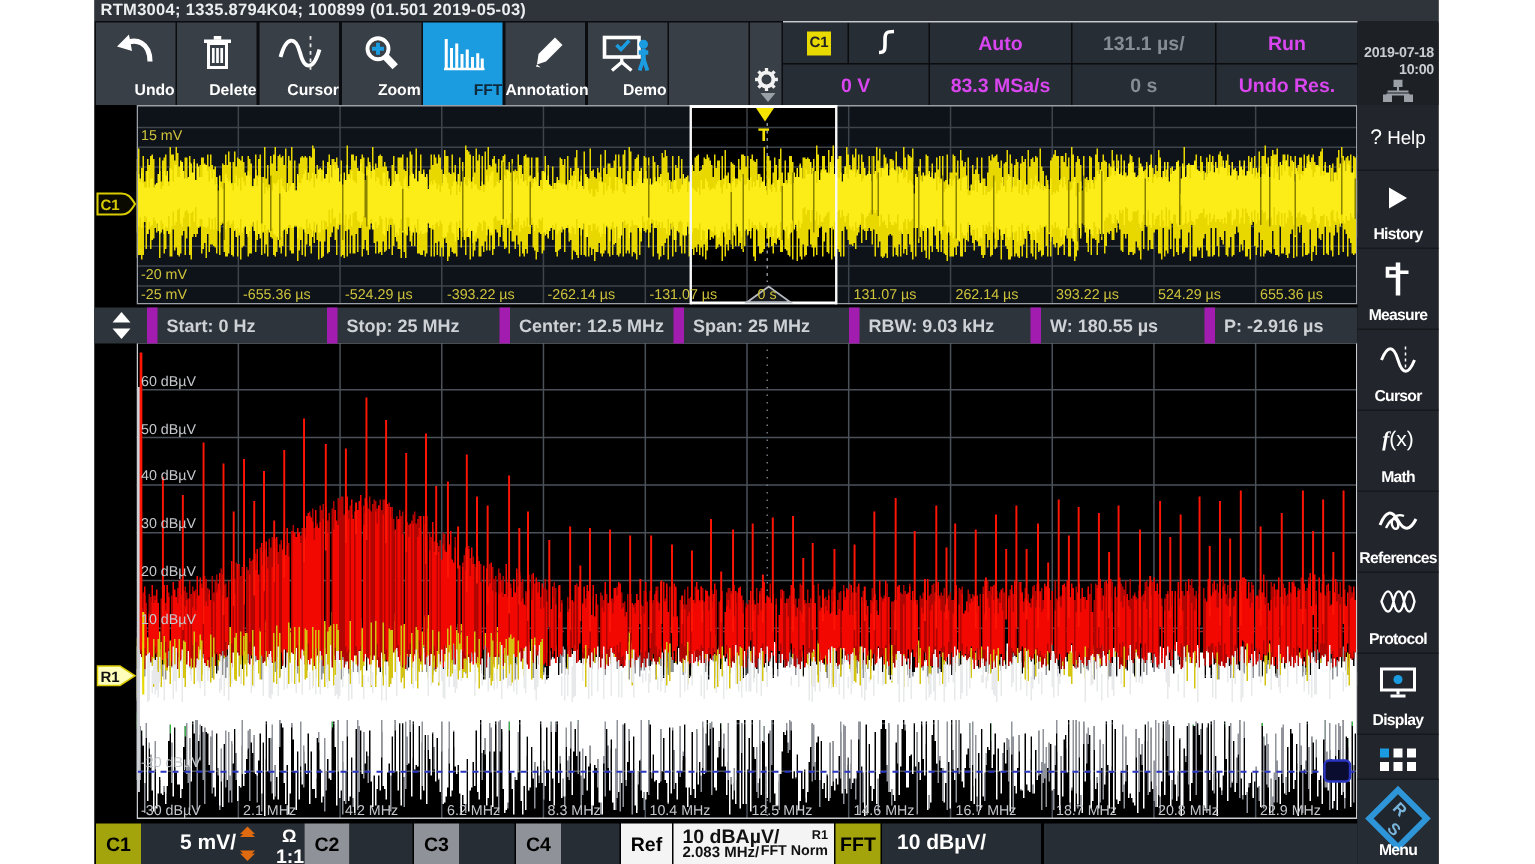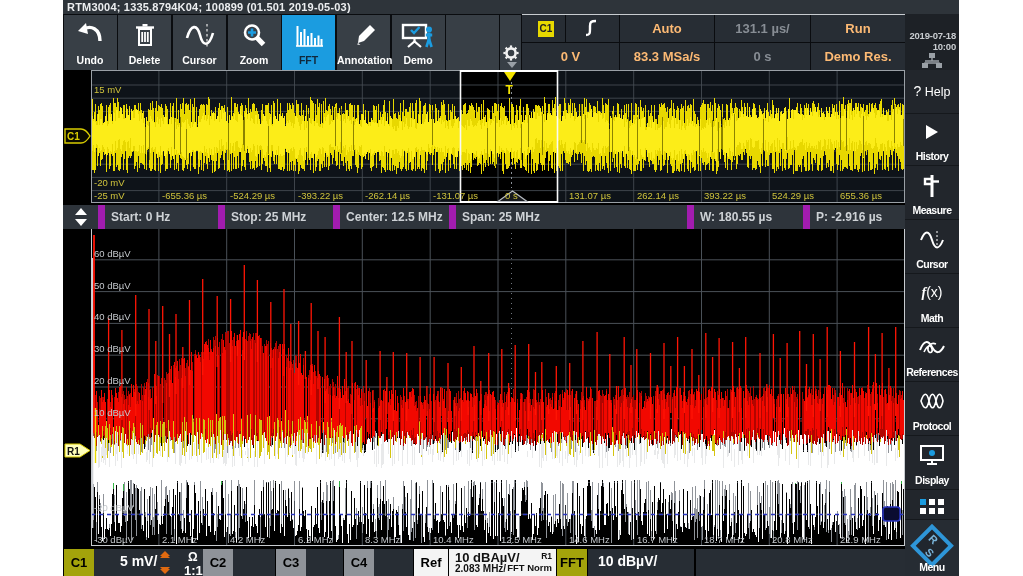--- a/index.html
+++ b/index.html
@@ -1,23 +1,23 @@
 <!DOCTYPE html>
 <html><head><meta charset="utf-8"><style>
 *{margin:0;padding:0;box-sizing:border-box}
 body{width:1023px;height:576px;background:#fff;font-family:"Liberation Sans",sans-serif;position:relative;overflow:hidden}
 #scr{position:absolute;left:63px;top:0;width:896px;height:576px;background:#000}
 .abs{position:absolute}
 #titlebar{left:0;top:0;width:896px;height:14px;background:#2e343a;color:#eceef0;font-size:11px;font-weight:bold;line-height:14px;padding-left:4px;letter-spacing:0.2px}
 #toolbar{left:0;top:14px;width:896px;height:56px;background:#0a0c0f}
-.tbtn{position:absolute;top:1px;height:55px;width:53px;background:#383f46;color:#fff;text-align:center}
+.tbtn{position:absolute;top:1px;height:55px;width:53px;background:#383f46;color:#fff;text-align:right}
 .tbtn .lbl{position:absolute;bottom:4px;width:100%;font-size:10.5px;font-weight:bold}
 .tbtn svg{position:absolute;top:7px;left:50%;transform:translateX(-50%)}
 .tbtn.active{background:#1b9ce0;color:#10293c}
-.trig{position:absolute;background:#272d34;color:#fdba74;font-size:13px;font-weight:bold;text-align:center}
+.trig{position:absolute;background:#272d34;color:#d946ef;font-size:13px;font-weight:bold;text-align:center}
 .gray{color:#878d94}
 #datecell{left:842px;top:14px;width:54px;height:56px;background:#1d2126;color:#c9cdd1;font-size:9.5px;font-weight:bold;text-align:right;padding:16px 3px 0 0;line-height:11px;white-space:nowrap;letter-spacing:-0.2px}
 #sidebar{left:842px;top:70px;width:54px;height:506px;background:#22262c}
 .sbitem{position:absolute;left:0;width:54px;color:#fff;text-align:center;border-top:1px solid #15181c}
 .sbitem .lbl{position:absolute;bottom:3px;width:100%;font-size:10.5px;font-weight:bold;letter-spacing:-0.5px}
 #gutter1{left:0;top:70px;width:28px;height:135px;background:#000}
 #gutter2{left:0;top:205px;width:28px;height:342px;background:#000}
 #statusbar{left:0;top:205px;width:842px;height:24px;background:#2e343b}
 .scell{position:absolute;top:0;height:24px;color:#ced2d6;font-size:12px;font-weight:bold;line-height:24px;padding-left:6px;border-left:7px solid #a21caf}
 #bottombar{left:0;top:547px;width:842px;height:29px;background:#000}
@@ -111,21 +111,21 @@
         </div>
       </div>
       <div class="trig " style="left:459px;top:1px;width:43px;height:27px;line-height:27px"></div>
       <div class="trig " style="left:503px;top:1px;width:53px;height:27px;line-height:27px"></div>
       <div class="trig " style="left:557px;top:1px;width:94px;height:27px;line-height:27px">Auto</div>
       <div class="trig gray" style="left:652px;top:1px;width:95px;height:27px;line-height:27px">131.1 µs/</div>
       <div class="trig " style="left:748px;top:1px;width:94px;height:27px;line-height:27px">Run</div>
       <div class="trig " style="left:459px;top:29px;width:97px;height:27px;line-height:27px">0 V</div>
       <div class="trig " style="left:557px;top:29px;width:94px;height:27px;line-height:27px">83.3 MSa/s</div>
       <div class="trig gray" style="left:652px;top:29px;width:95px;height:27px;line-height:27px">0 s</div>
-      <div class="trig " style="left:748px;top:29px;width:94px;height:27px;line-height:27px">Demo Res.</div>
+      <div class="trig " style="left:748px;top:29px;width:94px;height:27px;line-height:27px">Undo Res.</div>
       <div class="abs" style="left:459px;top:0;width:437px;height:1px;background:#c8ccd0"></div>
       <div class="abs" style="left:475px;top:7px;width:16px;height:16px;background:#e8d900;color:#222;font-size:10px;font-weight:bold;text-align:center;line-height:16px">C1</div>
       <div class="abs" style="left:520px;top:3px"><svg width="18" height="22" viewBox="0 0 18 22">
           <path d="M3 18 C7 18 7 16 7 12 L7 9 C7 5 8 4 13 4" stroke="#fff" stroke-width="2.4" fill="none"></path>
         </svg></div>
     </div>
     <div class="abs" id="datecell">2019-07-18<br>10:00<svg style="position:absolute;left:50%;top:39px;transform:translateX(-50%)" width="22" height="16" viewBox="0 0 22 16">
         <g fill="#9aa0a6">
           <rect x="8" y="0" width="6" height="5"></rect>
           <rect x="1" y="10" width="6" height="5"></rect>
@@ -217,20 +217,21 @@
     </svg>
     <div class="abs" id="statusbar">
       <svg style="position:absolute;left:11px;top:3px" width="14" height="18" viewBox="0 0 14 18">
         <path d="M7 0 L13 7 H1z" fill="#fff"></path>
         <path d="M7 18 L13 11 H1z" fill="#fff"></path>
       </svg>
       <div class="scell" style="left:35px;width:120px">Start: 0 Hz</div>
       <div class="scell" style="left:155px;width:115px">Stop: 25 MHz</div>
       <div class="scell" style="left:270px;width:116px">Center: 12.5 MHz</div>
       <div class="scell" style="left:386px;width:118px">Span: 25 MHz</div>
+      <div class="scell" style="left:503px;width:121px">RBW: 9.03 kHz</div>
       <div class="scell" style="left:624px;width:116px">W: 180.55 µs</div>
       <div class="scell" style="left:740px;width:102px">P: -2.916 µs</div>
     </div>
     <div class="abs" id="bottombar">
       <div class="bb ch olive" style="left:1px;width:30px">C1</div>
       <div class="bb darkc" style="left:31px;width:109px;color:#fff">
         <span style="position:absolute;left:26px;top:4px;font-size:14px">5 mV/</span>
         <svg style="position:absolute;left:64px;top:1px" width="14" height="25" viewBox="0 0 14 25">
           <g fill="#e06a10">
             <path d="M2 6 L7 1 L12 6z"></path>

